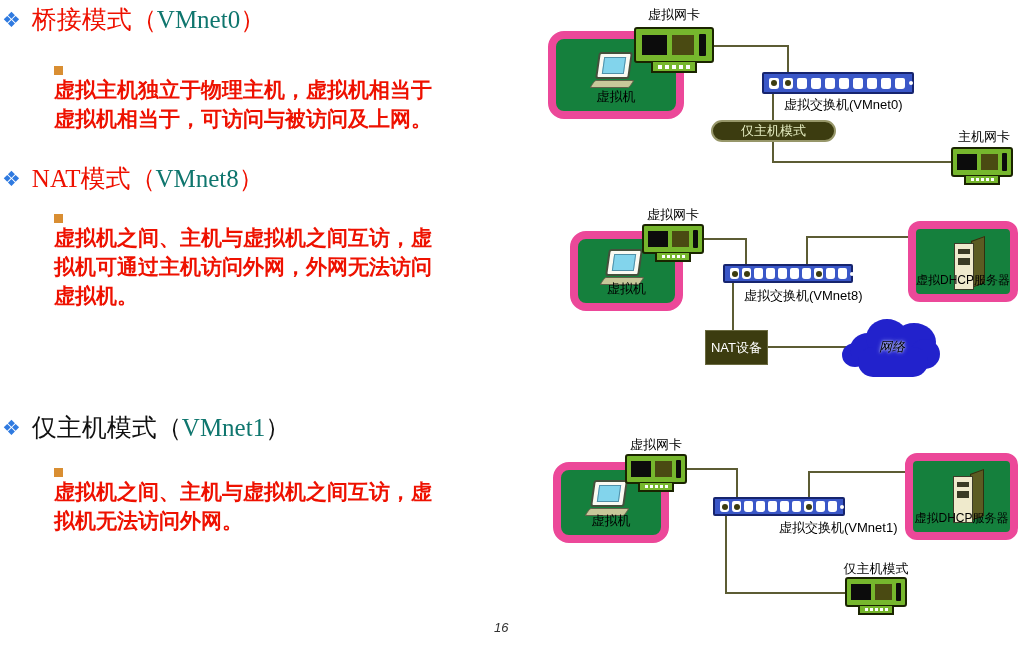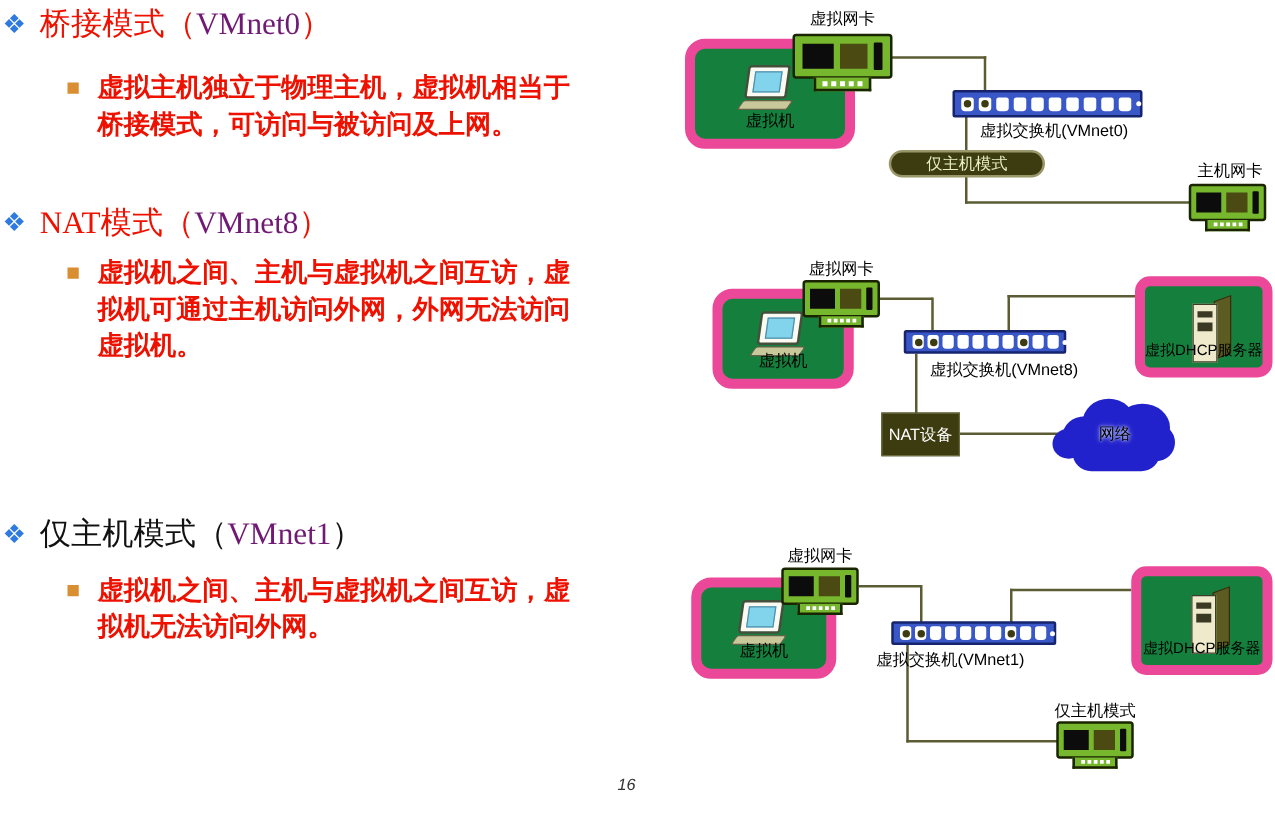--- a/index.html
+++ b/index.html
@@ -5,24 +5,24 @@
   html,body{margin:0;padding:0;}
   body{width:1020px;height:650px;background:#ffffff;position:relative;overflow:hidden;
        font-family:"Liberation Sans","DejaVu Sans",sans-serif;}
   .stage{position:absolute;inset:0;}
 
   
   .hrow{position:absolute;display:flex;align-items:flex-start;white-space:nowrap;}
   .hdiamond{font-size:21px;line-height:32px;color:#2f7ae0;margin-right:11px;}
   .htext{font-size:25px;line-height:32px;color:#ee1100;
          font-family:"Liberation Serif","DejaVu Serif",serif;}
-  .htext .code{color:#701a75;}
+  .htext .code{color:#0f766e;}
   .h-black .htext{color:#111;}
 
-  .brow{position:absolute;display:flex;}
+  .brow{position:absolute;display:flex;flex-direction:column;}
   .bsquare{width:9px;height:9px;background:#d98e32;margin:10px 15px 0 0;flex:none;}
   .btext{font-size:21px;line-height:29px;color:#ee1100;font-weight:bold;}
 
   
   .dlabel{position:absolute;font-size:13px;color:#000;white-space:nowrap;}
   .line{position:absolute;background:#5c5c34;}
   .area-box{position:absolute;background:#15803d;border:8px solid #ec4899;border-radius:16px;box-sizing:border-box;}
   .area-box .blabel{position:absolute;bottom:5px;left:0;right:0;text-align:center;font-size:13px;color:#000;}
 
   
@@ -68,41 +68,41 @@
   .switch i.dot::after{content:"";position:absolute;left:1.5px;top:2.5px;width:6px;height:6px;border-radius:50%;background:#3c3c10;}
   .switch b.mini{width:4px;height:4px;border-radius:50%;background:#fff;flex:none;}
 
   
   .pill{position:absolute;background:#3c3c10;border:2px solid #97976a;border-radius:13px;
         color:#e8f0c4;font-size:13px;text-align:center;line-height:18px;box-sizing:border-box;}
   .natbox{position:absolute;background:#3c3c10;border:1px solid #6a6a40;color:#fff;font-size:13px;
           display:flex;align-items:center;justify-content:center;box-sizing:border-box;}
 
   
-  .cloud{position:absolute;}
+  .cloud{position:absolute;font-style:italic;}
   .cloud i{position:absolute;background:#2222cc;border-radius:50%;}
   .cloud .clabel{position:absolute;left:0;right:0;top:21px;text-align:center;font-size:13px;color:#000;
                  text-shadow:0 0 2px #c8d2ff,0 0 4px #c8d2ff;}
 
   .pagenum{position:absolute;left:494px;top:620px;font-size:13px;color:#333;font-style:italic;}
 </style>
 </head>
 <body>
 
 <div class="stage">
 
   <div class="hrow" style="left:2px;top:4px;">
     <span class="hdiamond">❖</span>
     <span class="htext"><span>桥接模式（</span><span class="code">VMnet0</span><span>）</span></span>
   </div>
   <div class="brow" style="left:54px;top:56px;">
     <span class="bsquare"></span>
     <div class="btext">
       <div>虚拟主机独立于物理主机，虚拟机相当于</div>
-      <div>桥接模式，可访问与被访问及上网。</div>
+      <div>虚拟机相当于，可访问与被访问及上网。</div>
     </div>
   </div>
 
   <div class="hrow" style="left:2px;top:163px;">
     <span class="hdiamond">❖</span>
     <span class="htext"><span>NAT模式（</span><span class="code">VMnet8</span><span>）</span></span>
   </div>
   <div class="brow" style="left:54px;top:204px;">
     <span class="bsquare"></span>
     <div class="btext">
@@ -303,21 +303,21 @@
         <i></i>
         <i></i>
         <i></i>
         <i></i>
         <i></i>
         <i class="dot"></i>
         <i></i>
         <i></i>
         <b class="mini"></b>
     </div>
-    <div class="dlabel" style="left:701px;top:519px;">虚拟交换机(VMnet1)</div>
+    <div class="dlabel" style="left:779px;top:519px;">虚拟交换机(VMnet1)</div>
 
     <div class="area-box" style="left:905px;top:453px;width:113px;height:87px;border-radius:12px;">
       <div class="server" style="left:40px;top:9px;">
         <span class="srv-side"></span>
         <span class="srv-front">
             <i></i>
             <i class="sm2"></i>
           </span>
       </div>
       <div class="blabel" style="font-size:12px;">虚拟DHCP服务器</div>

